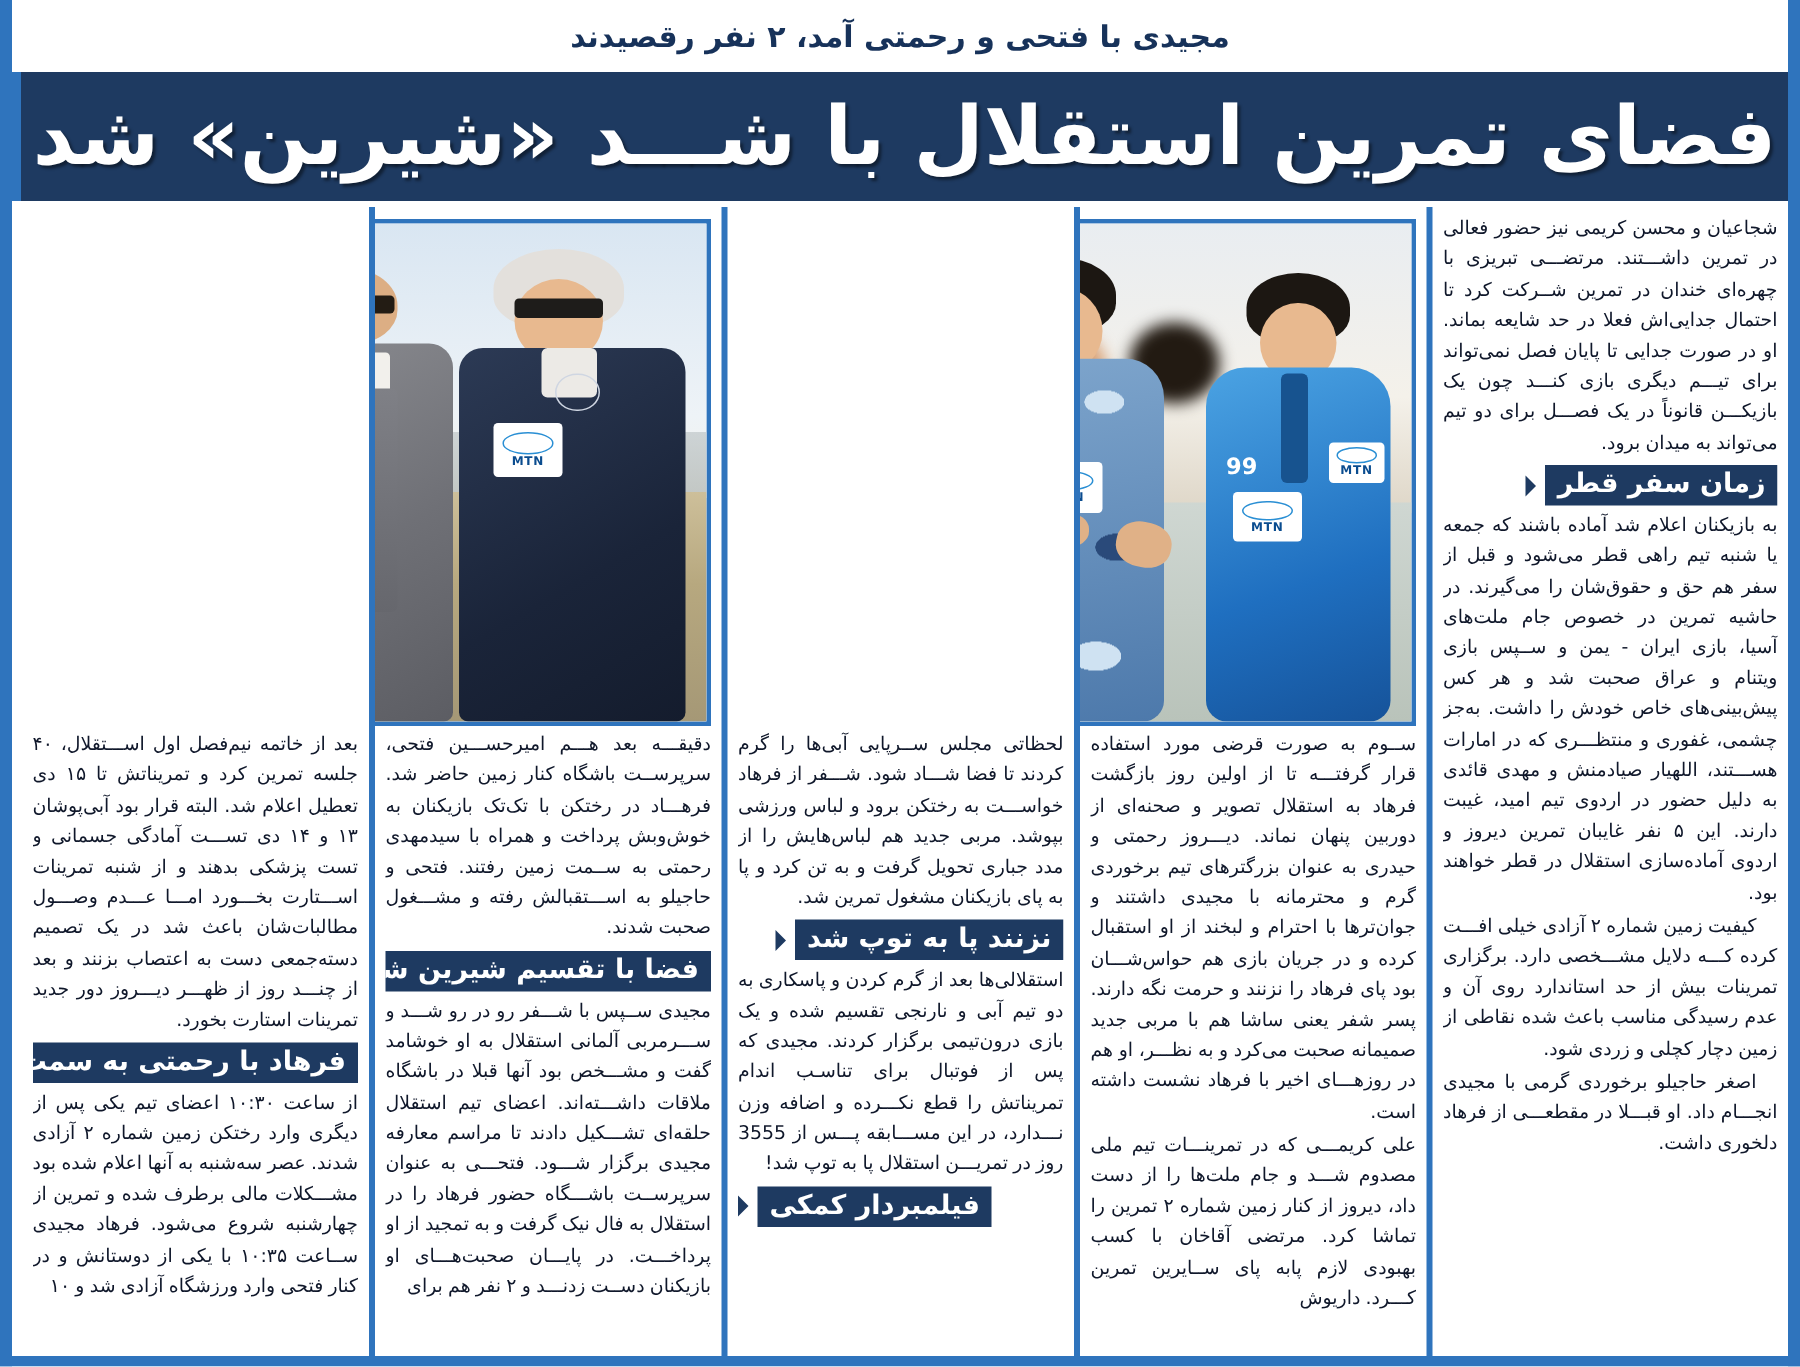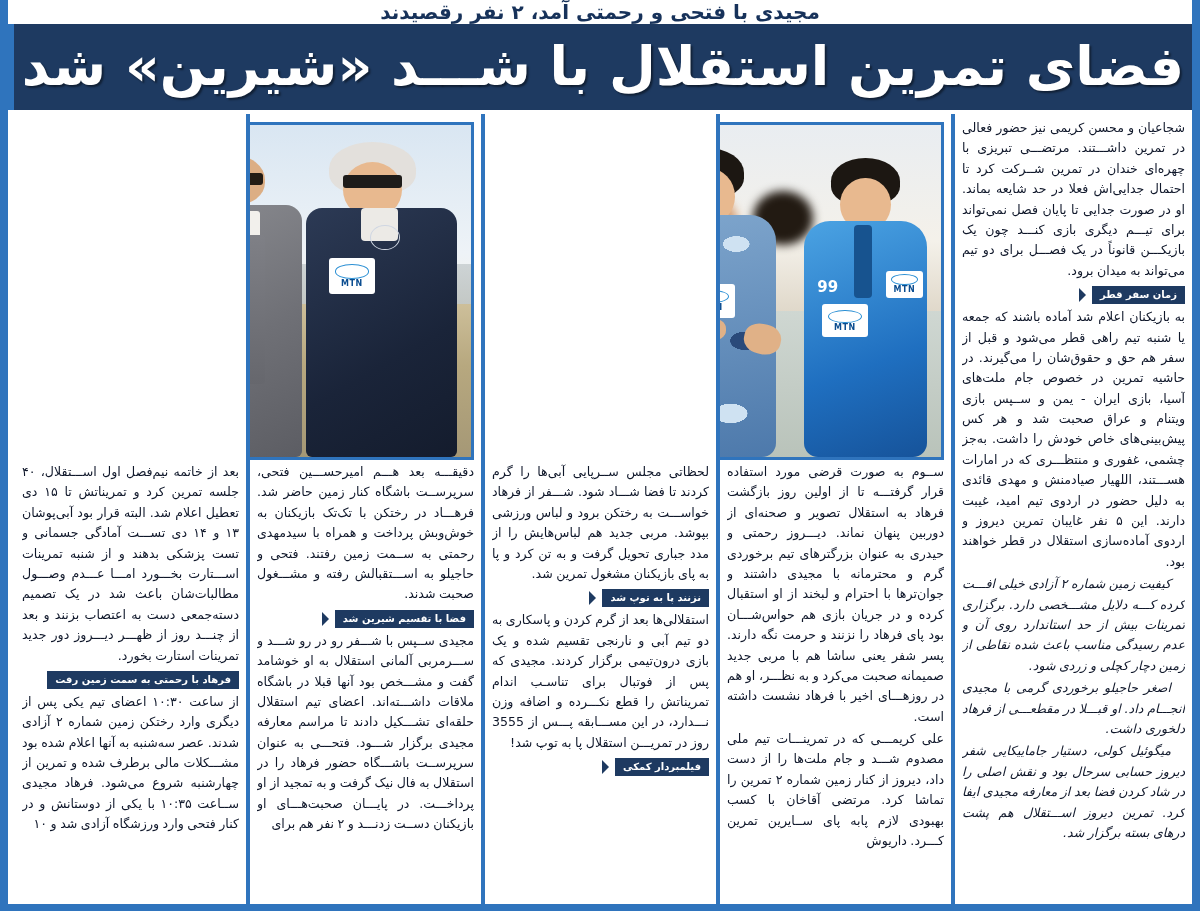--- a/index.html
+++ b/index.html
@@ -16,21 +16,21 @@
     border-left:8px solid #2f74bd;
     border-right:8px solid #2f74bd;
     border-bottom:7px solid #2f74bd;
     background:#ffffff;
     display:flex;flex-direction:column;
     position:relative;
   }
 
   
   .kicker-bar{
-    height:24px;
+    height:48px;
     background:#ffffff;
     display:flex;align-items:center;justify-content:center;
     flex:0 0 auto;
   }
   .kicker-text{
     color:#17325a;
     font-size:20px;
     font-weight:bold;
     letter-spacing:-.3px;
     white-space:nowrap;
@@ -138,36 +138,36 @@
     flex:0 0 auto;
   }
   .ribbon .diamond2{
     width:0;height:0;flex:0 0 auto;
     border:7px solid transparent;
     border-left-color:#1e3a61;
     margin-right:-1px;
   }
   .ribbon .rlabel{
     background:#1e3a61;color:#ffffff;
-    font-size:10px;font-weight:bold;
+    font-size:18px;font-weight:bold;
     padding:3px 8px 4px 8px;
     white-space:nowrap;line-height:1.1;
   }
 
   
   .ptext{
     font-size:12.6px;
     line-height:1.62;
     color:#0f172a;
     text-align:justify;
     margin:0 0 2px 0;
     word-spacing:-0.5px;
     hyphens:none;
   }
-  .ptext.ind{text-indent:14px;font-style:italic;}
+  .ptext.ind{text-indent:14px;}
   .flow{flex:1 1 auto;min-height:0;overflow:hidden;}
 </style>
 </head>
 <body>
 
 <div class="page">
 
   <div class="kicker-bar">
     <div class="kicker-text">مجیدی با فتحی و رحمتی آمد، ۲ نفر رقصیدند</div>
   </div>
@@ -180,21 +180,20 @@
       <div class="col wide">
         <div class="flow">
           <p class="ptext">شجاعیان و محسن کریمی نیز حضور فعالی در تمرین داشـــتند. مرتضـــی تبریزی با چهره‌ای خندان در تمرین شــرکت کرد تا احتمال جدایی‌اش فعلا در حد شایعه بماند. او در صورت جدایی تا پایان فصل نمی‌تواند برای تیـــم دیگری بازی کنـــد چون یک بازیکـــن قانوناً در یک فصـــل برای دو تیم می‌تواند به میدان برود.</p>
           <div class="ribbon" style="justify-content: flex-end; flex-direction: row-reverse;">
             <span class="diamond2"></span>
             <span class="rlabel">زمان سفر قطر</span>
           </div>
           <p class="ptext">به بازیکنان اعلام شد آماده باشند که جمعه یا شنبه تیم راهی قطر می‌شود و قبل از سفر هم حق و حقوق‌شان را می‌گیرند. در حاشیه تمرین در خصوص جام ملت‌های آسیا، بازی ایران - یمن و ســپس بازی ویتنام و عراق صحبت شد و هر کس پیش‌بینی‌های خاص خودش را داشت. به‌جز چشمی، غفوری و منتظـــری که در امارات هســـتند، اللهیار صیادمنش و مهدی قائدی به دلیل حضور در اردوی تیم امید، غیبت دارند. این ۵ نفر غایبان تمرین دیروز و اردوی آماده‌سازی استقلال در قطر خواهند بود.</p>
           <p class="ptext ind">کیفیت زمین شماره ۲ آزادی خیلی افـــت کرده کـــه دلایل مشـــخصی دارد. برگزاری تمرینات بیش از حد استاندارد روی آن و عدم رسیدگی مناسب باعث شده نقاطی از زمین دچار کچلی و زردی شود.</p>
           <p class="ptext ind">اصغر حاجیلو برخوردی گرمی با مجیدی انجـــام داد. او قبـــلا در مقطعـــی از فرهاد دلخوری داشت.</p>
-          <p class="ptext ind">میگوئیل کولی، دستیار جاماییکایی شفر دیروز حسابی سرحال بود و نقش اصلی را در شاد کردن فضا بعد از معارفه مجیدی ایفا کرد. تمرین دیروز اســـتقلال هم پشت درهای بسته برگزار شد.</p>
         </div>
       </div>
       <div class="col">
         <div class="photo p1" style="width: 464px; margin-right: 0px; position: absolute; top: 6px; right: 7px; z-index: 5;">
           <div class="photo-inner">
     <div class="sky1"></div>
     <div class="ground1"></div>
 
     <div style="position:absolute;left:40%;top:20%;width:16%;height:22%;
          background:#d9a277;filter:blur(5px);border-radius:50%;"></div>
@@ -238,21 +237,21 @@
       </div>
       <div class="col">
         <div style="height: 344px; flex: 0 0 auto;"></div>
         <div class="flow">
           <p class="ptext">لحظاتی مجلس ســرپایی آبی‌ها را گرم کردند تا فضا شـــاد شود. شـــفر از فرهاد خواســـت به رختکن برود و لباس ورزشی بپوشد. مربی جدید هم لباس‌هایش را از مدد جباری تحویل گرفت و به تن کرد و پا به پای بازیکنان مشغول تمرین شد.</p>
           <div class="ribbon" style="justify-content: flex-end; flex-direction: row-reverse;">
             <span class="diamond2"></span>
             <span class="rlabel">نزنند پا به توپ شد</span>
           </div>
           <p class="ptext">استقلالی‌ها بعد از گرم کردن و پاسکاری به دو تیم آبی و نارنجی تقسیم شده و یک بازی درون‌تیمی برگزار کردند. مجیدی که پس از فوتبال برای تناسـب اندام تمریناتش را قطع نکـــرده و اضافه وزن نـــدارد، در این مســـابقه پـــس از 3555 روز در تمریـــن استقلال پا به توپ شد!</p>
-          <div class="ribbon" style="justify-content: flex-end; flex-direction: row-reverse;">
+          <div class="ribbon" style="flex-direction: row-reverse;">
             <span class="diamond2"></span>
             <span class="rlabel">فیلمبردار کمکی</span>
           </div>
         </div>
       </div>
       <div class="col">
         <div class="photo p2" style="width: 464px; margin-right: 0px; position: absolute; top: 6px; right: 7px; z-index: 5;">
           <div class="photo-inner">
     <div class="sky2"></div>
     <div class="hills2"></div>

